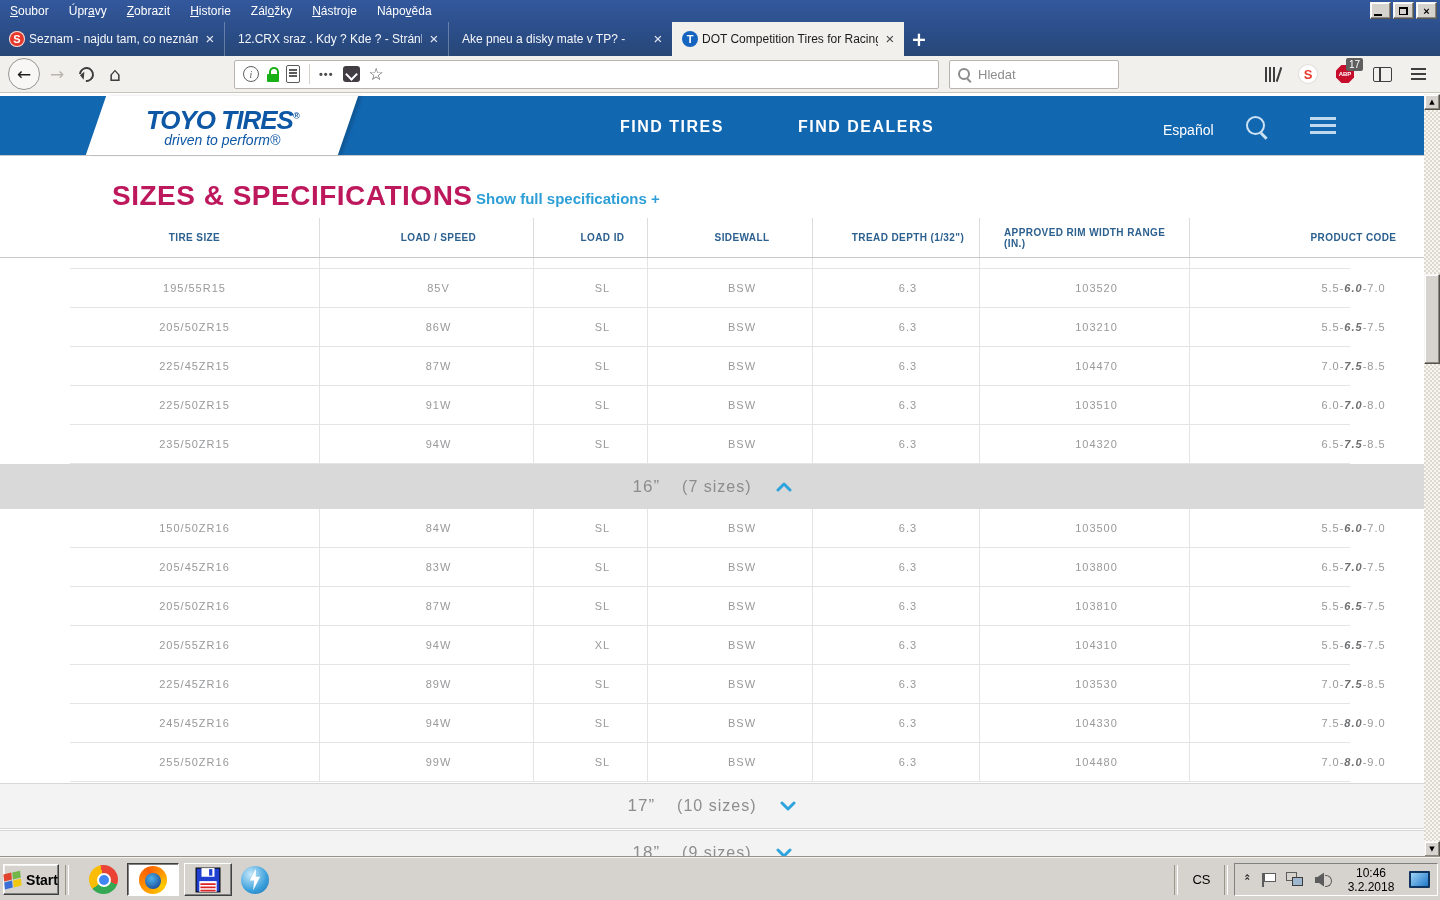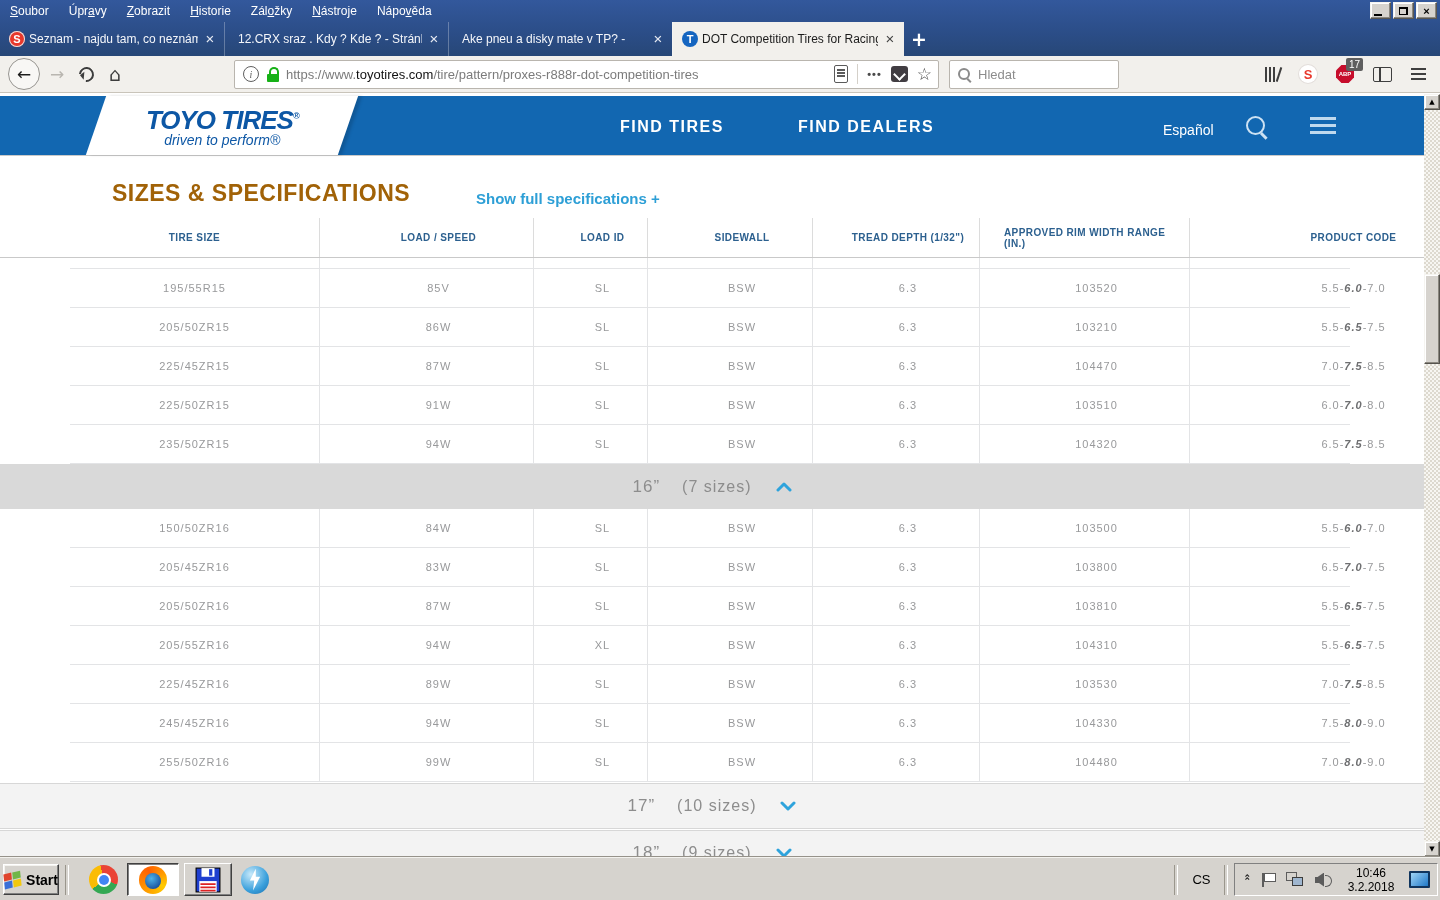--- a/index.html
+++ b/index.html
@@ -95,21 +95,21 @@
   .logo-title{font-size:26px;font-weight:bold;font-style:italic;color:#0d57a5;letter-spacing:-1px;line-height:24px;}
   .logo-title sup{font-size:9px;}
   .logo-tag{font-size:14px;font-style:italic;color:#0d57a5;line-height:16px;}
   .band-link{position:absolute;top:22px;color:#fff;font-size:16px;font-weight:bold;letter-spacing:1.5px;}
   .band-lang{position:absolute;top:26px;color:#fff;font-size:14px;text-align:right;}
   .band-search{position:absolute;left:1246px;top:20px;width:15px;height:15px;border:2.5px solid #cde2f3;border-radius:50%;}
   .band-search:after{content:"";position:absolute;left:14px;top:14px;width:8px;height:3px;background:#cde2f3;transform:rotate(45deg);transform-origin:0 0;}
   .band-burger{position:absolute;left:1310px;top:21px;display:flex;flex-direction:column;gap:4px;}
   .band-burger i{display:block;width:26px;height:3px;background:#bfd9ee;}
 
-  .page-title{position:absolute;left:112px;top:86px;font-size:23px;font-weight:bold;color:#a16207;letter-spacing:.5px;}
+  .page-title{position:absolute;left:112px;top:86px;font-size:28px;font-weight:bold;color:#be185d;letter-spacing:.5px;}
   .spec-link{position:absolute;left:476px;top:96px;font-size:15px;font-weight:bold;color:#2d9fd6;}
 
   .tbl{position:absolute;left:70px;top:124px;width:1280px;}
   .grid7{display:grid;grid-template-columns:250px 190px 90px 141px 143px 186px 280px;gap:24px;}
   .th{height:39px;display:flex;align-items:center;justify-content:center;font-size:10px;font-weight:bold;
     color:#2c608f;letter-spacing:.4px;border-right:1px solid #dcdcdc;box-sizing:border-box;}
   .hline{position:absolute;left:0;top:163px;width:1424px;height:1px;background:#c9c9c9;}
   .trow{border-bottom:1px solid #e3e4e6;}
   .trow .td{height:38px;display:flex;align-items:center;justify-content:center;font-size:11px;color:#98999b;
     letter-spacing:1px;border-right:1px solid #e3e4e6;box-sizing:border-box;}
@@ -246,21 +246,20 @@
         <span class="reload-ring"></span>
       </div>
     <div class="tbtn home-btn glyph">⌂</div>
 
     <div class="urlbar">
       <span class="info-icon">i</span>
       <span class="lock-icon">
           <span class="shackle"></span>
           <span class="body"></span>
         </span>
-      <span class="url-text"><span>https://www.</span><span class="domain">toyotires.com</span><span>/tire/pattern/proxes-r888r-dot-competition-tires</span></span>
       <span class="url-actions">
         <span class="reader-icon"></span>
         <span class="vsep"></span>
         <span class="dots-icon">•••</span>
         <span class="pocket-icon"></span>
         <span class="star-icon glyph">☆</span>
       </span>
     </div>
 
     <div class="searchbar">

